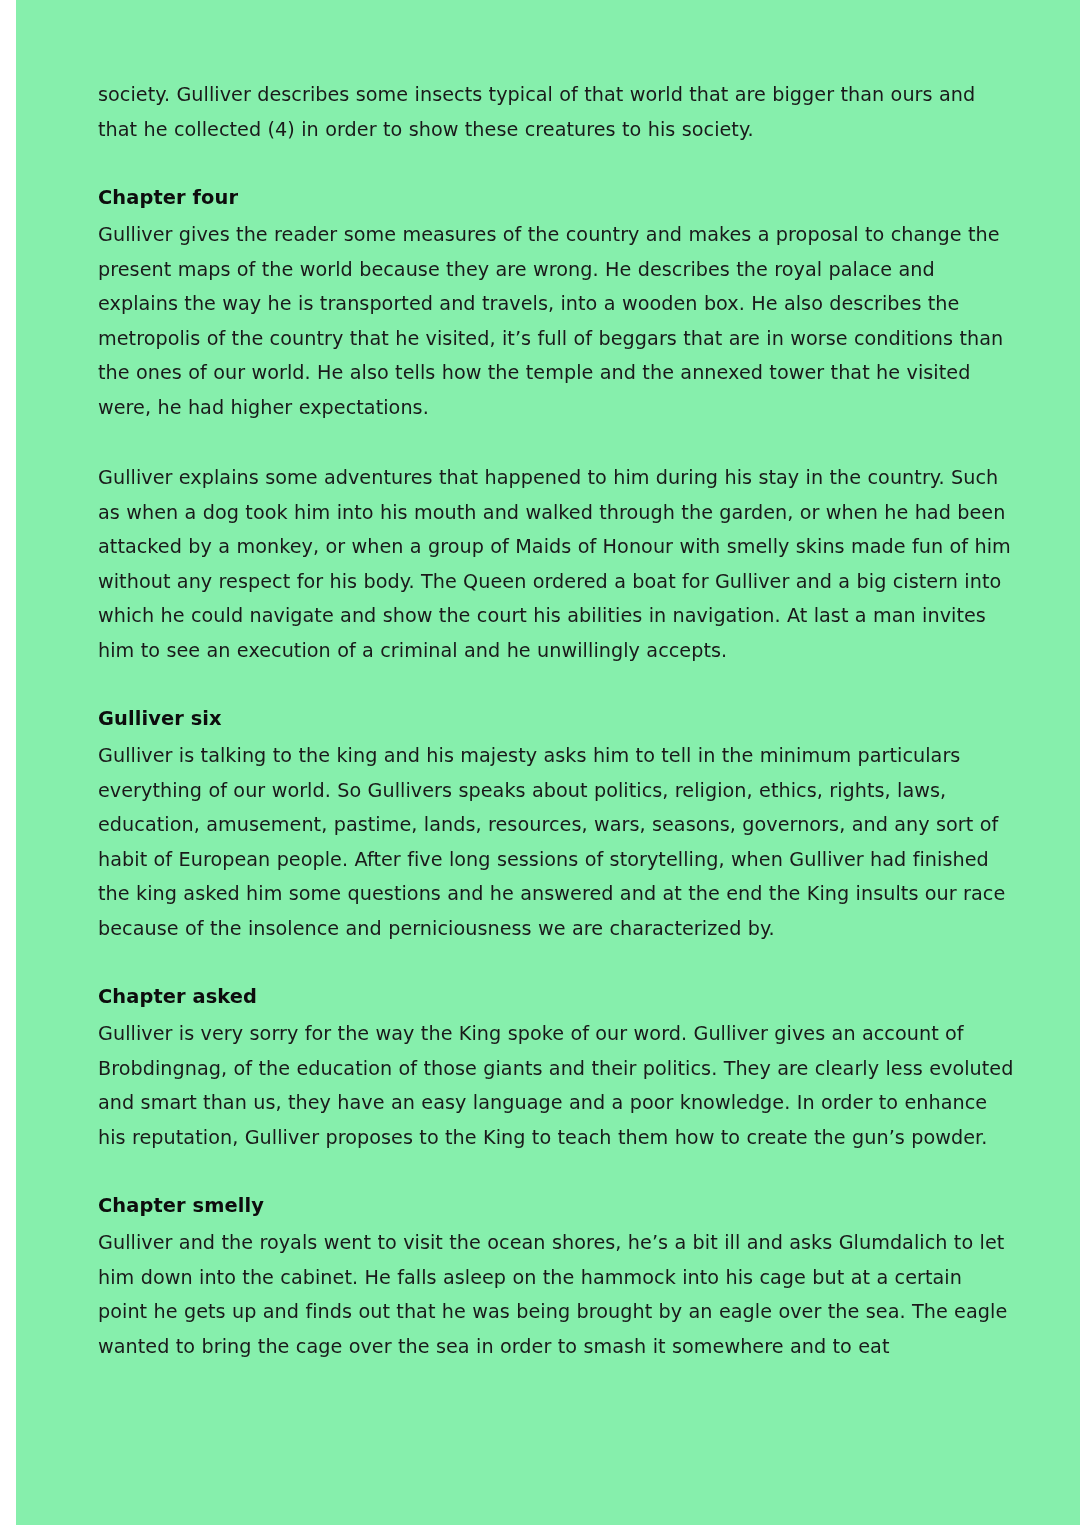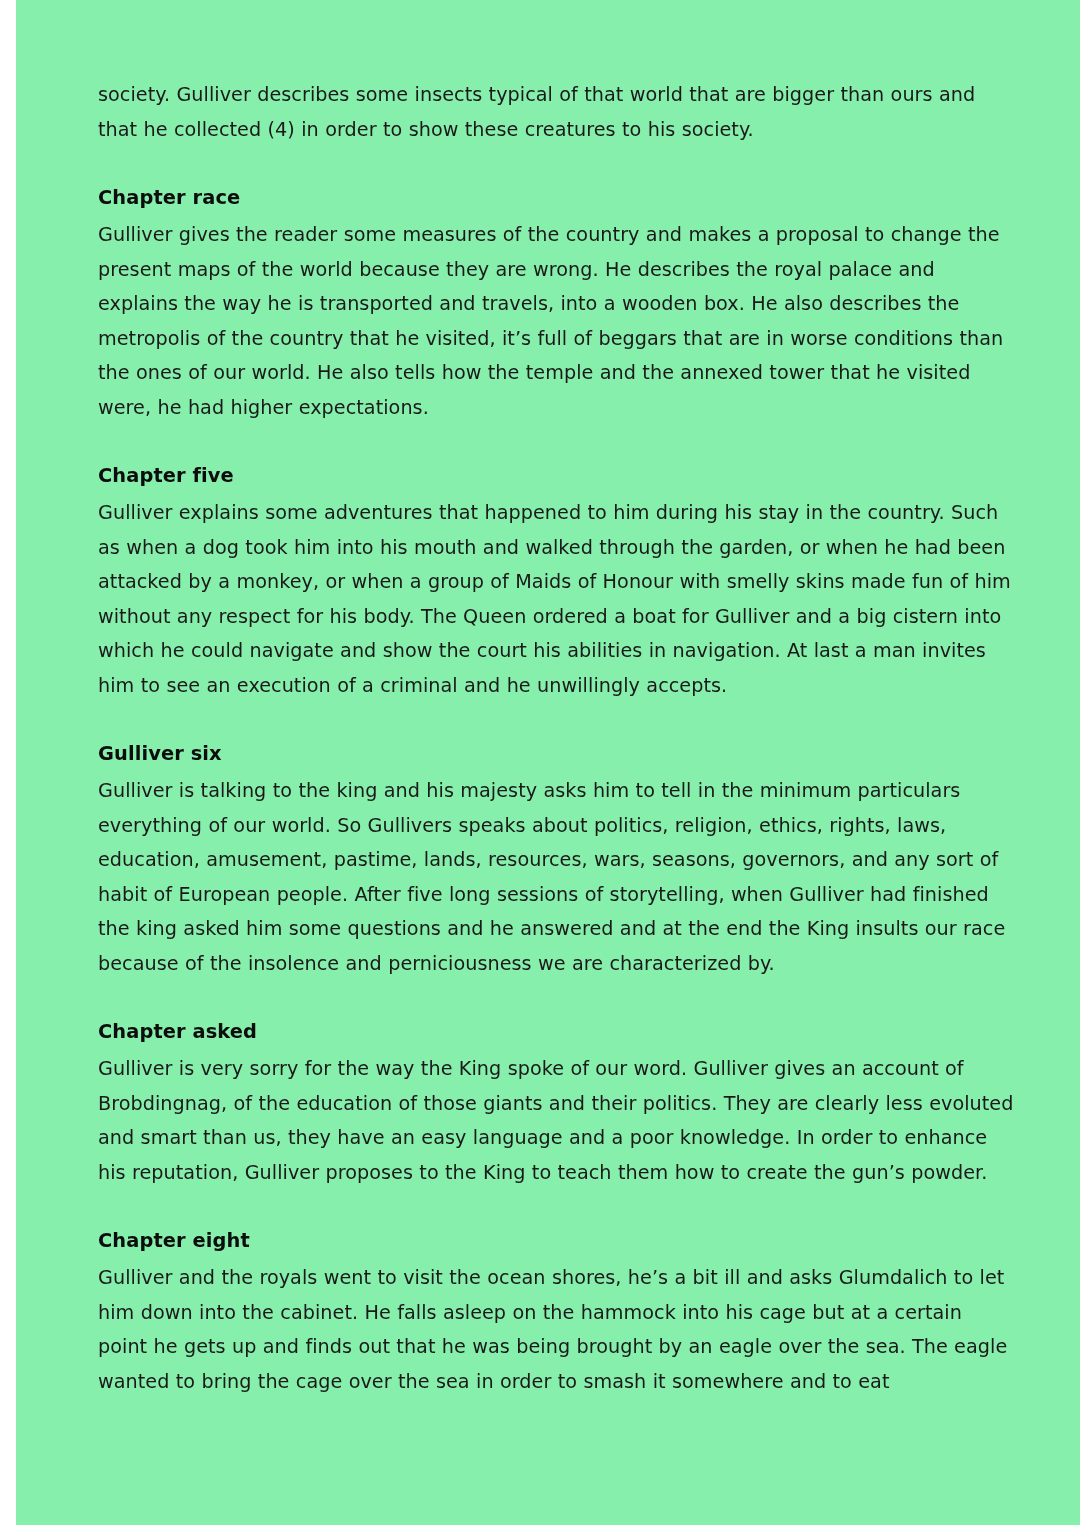--- a/index.html
+++ b/index.html
@@ -57,38 +57,37 @@
 <body>
 
 <div class="page">
   <div class="doc-body">
 
     <div class="section">
       <p class="para continued-para">society. Gulliver describes some insects typical of that world that are bigger than ours and that he collected (4) in order to show these creatures to his society.</p>
     </div>
 
     <div class="section">
-      <h2 class="heading">Chapter race</h2>
+      <h2 class="heading">Chapter four</h2>
       <p class="para">Gulliver gives the reader some measures of the country and makes a proposal to change the present maps of the world because they are wrong. He describes the royal palace and explains the way he is transported and travels, into a wooden box. He also describes the metropolis of the country that he visited, it’s full of beggars that are in worse conditions than the ones of our world. He also tells how the temple and the annexed tower that he visited were, he had higher expectations.</p>
     </div>
 
     <div class="section">
-      <h2 class="heading">Chapter five</h2>
       <p class="para">Gulliver explains some adventures that happened to him during his stay in the country. Such as when a dog took him into his mouth and walked through the garden, or when he had been attacked by a monkey, or when a group of Maids of Honour with smelly skins made fun of him without any respect for his body. The Queen ordered a boat for Gulliver and a big cistern into which he could navigate and show the court his abilities in navigation. At last a man invites him to see an execution of a criminal and he unwillingly accepts.</p>
     </div>
 
     <div class="section">
       <h2 class="heading">Gulliver six</h2>
       <p class="para">Gulliver is talking to the king and his majesty asks him to tell in the minimum particulars everything of our world. So Gullivers speaks about politics, religion, ethics, rights, laws, education, amusement, pastime, lands, resources, wars, seasons, governors, and any sort of habit of European people. After five long sessions of storytelling, when Gulliver had finished the king asked him some questions and he answered and at the end the King insults our race because of the insolence and perniciousness we are characterized by.</p>
     </div>
 
     <div class="section">
       <h2 class="heading">Chapter asked</h2>
       <p class="para">Gulliver is very sorry for the way the King spoke of our word. Gulliver gives an account of Brobdingnag, of the education of those giants and their politics. They are clearly less evoluted and smart than us, they have an easy language and a poor knowledge. In order to enhance his reputation, Gulliver proposes to the King to teach them how to create the gun’s powder.</p>
     </div>
 
     <div class="section">
-      <h2 class="heading">Chapter eight</h2>
+      <h2 class="heading">Chapter smelly</h2>
       <p class="para">Gulliver and the royals went to visit the ocean shores, he’s a bit ill and asks Glumdalich to let him down into the cabinet. He falls asleep on the hammock into his cage but at a certain point he gets up and finds out that he was being brought by an eagle over the sea. The eagle wanted to bring the cage over the sea in order to smash it somewhere and to eat</p>
     </div>
 
   </div>
 </div>
 
 </body></html>

